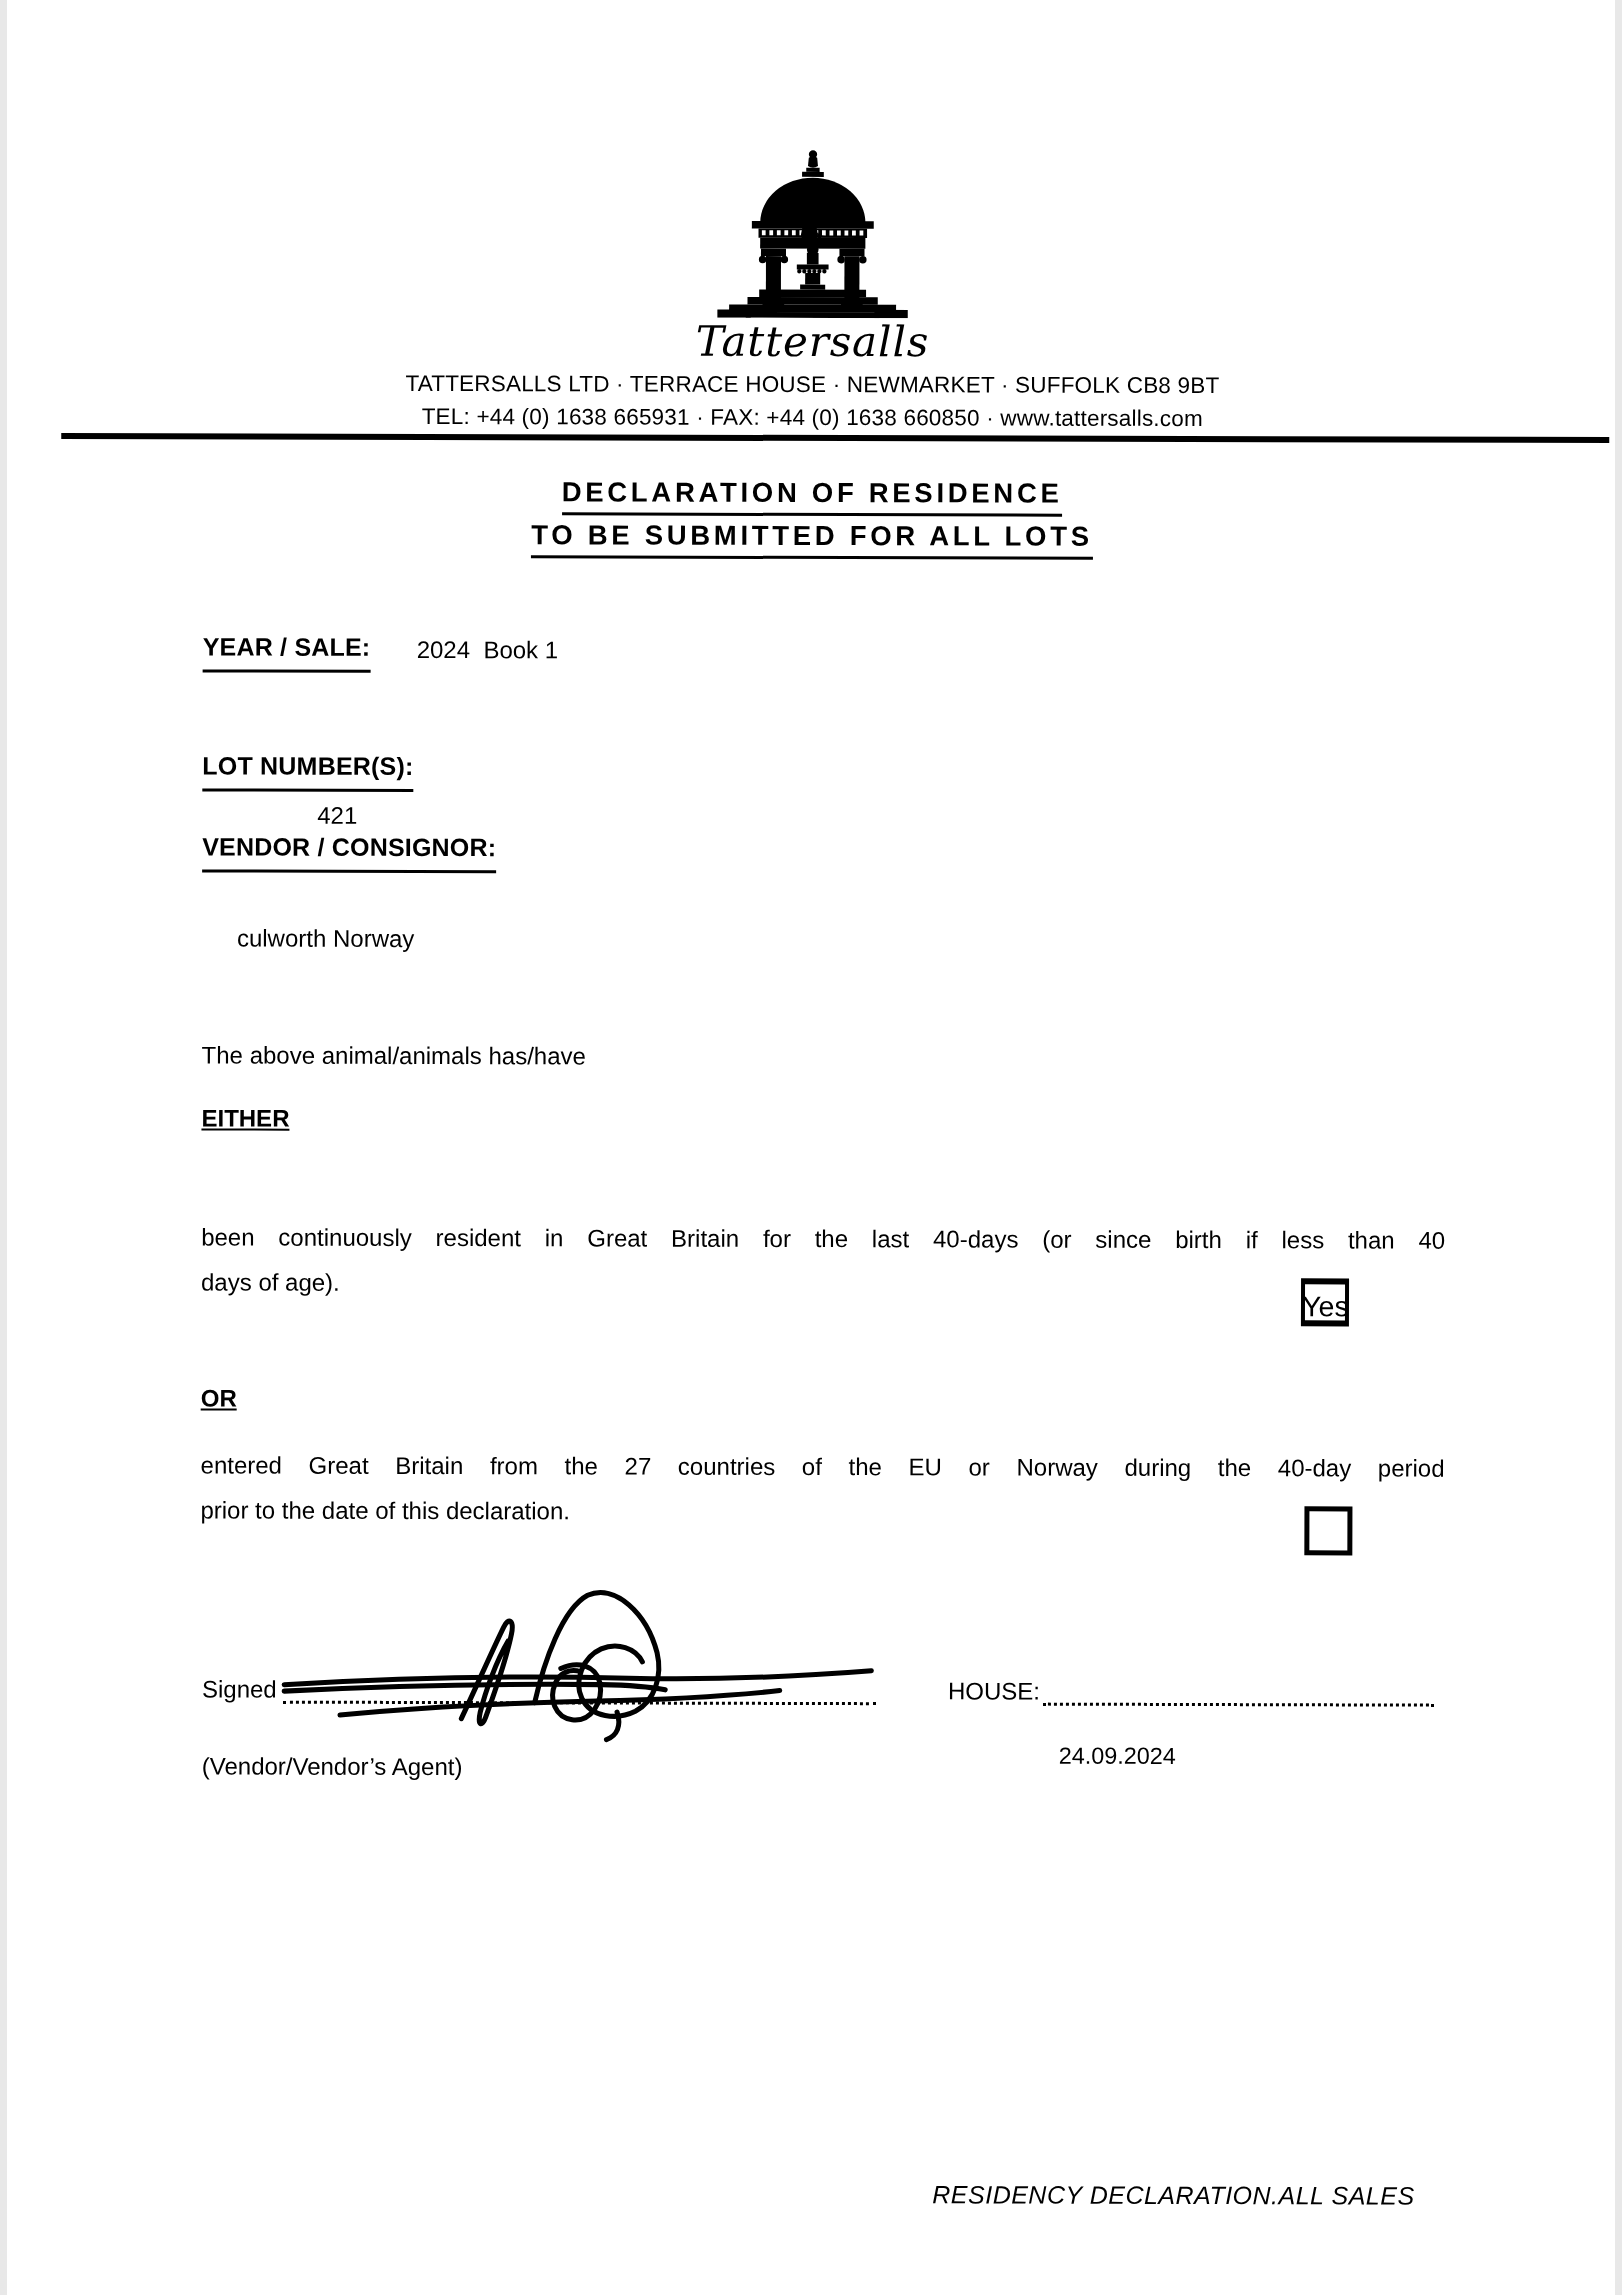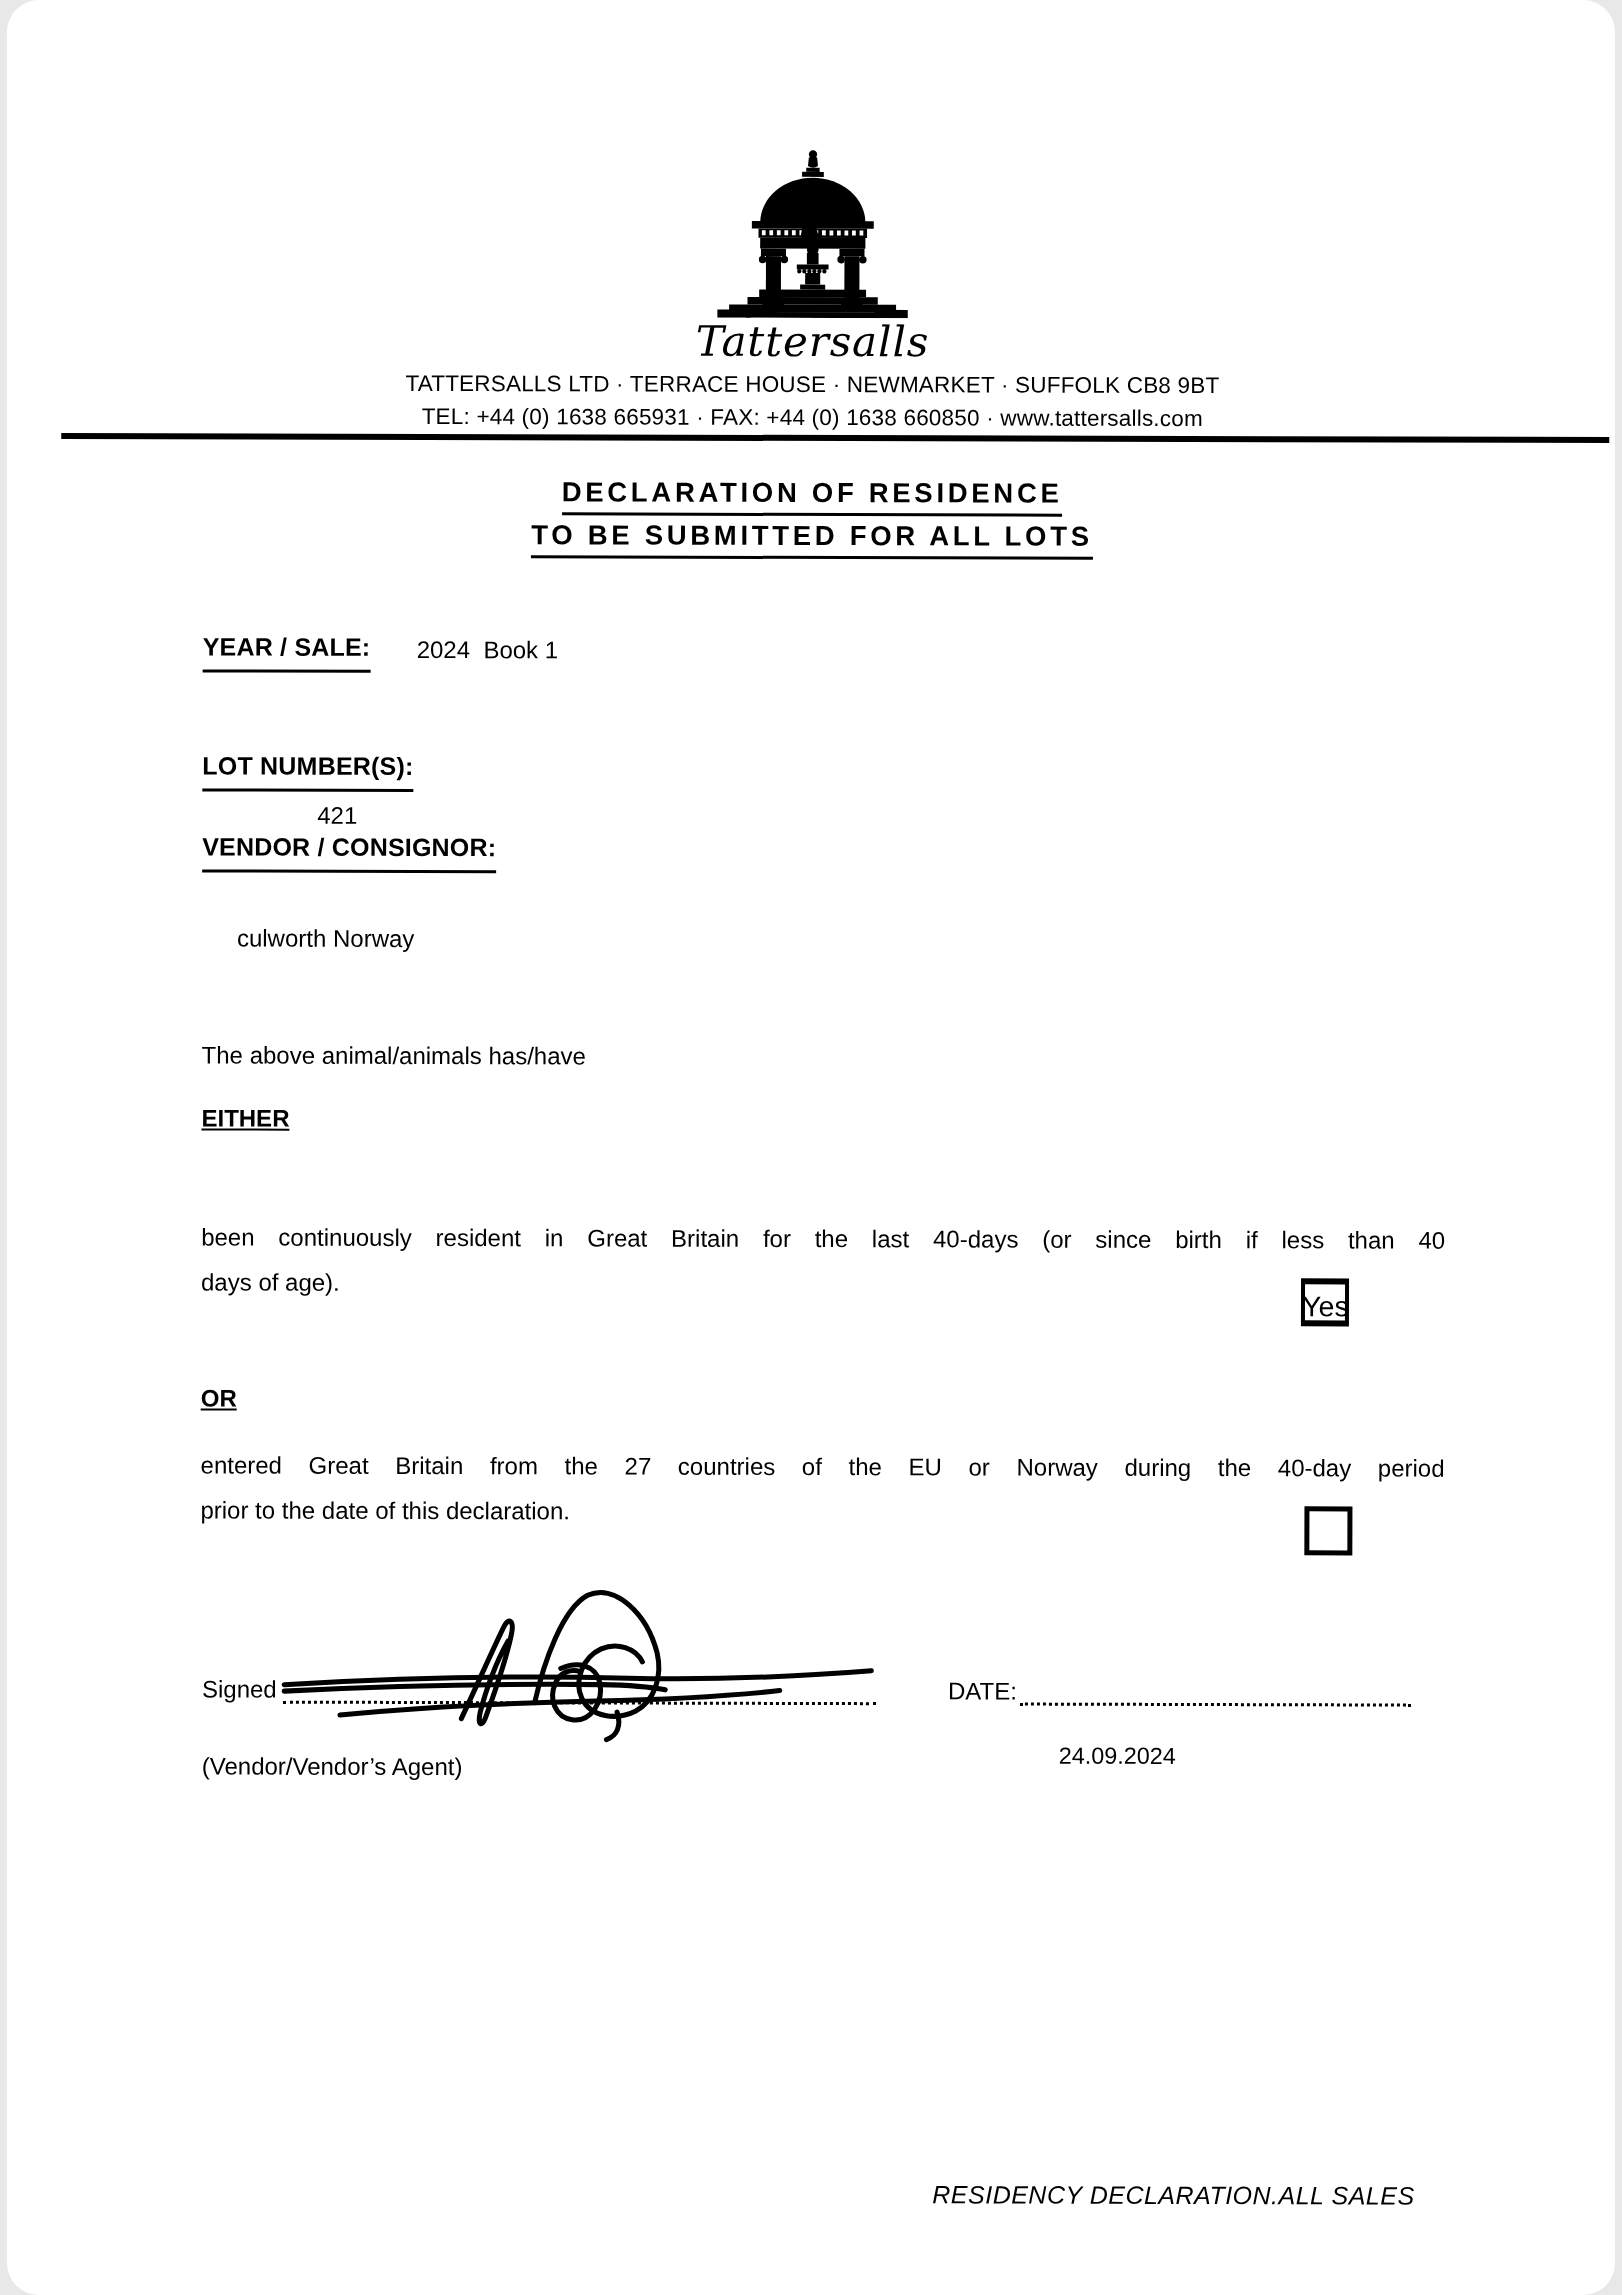--- a/index.html
+++ b/index.html
@@ -4,21 +4,20 @@
 <style>
   html,body{margin:0;padding:0;background:#e8e8e8;}
   .page{
     position:relative;
     width:1608px;height:2295px;
     background:#ffffff;
     font-family:"Liberation Sans","DejaVu Sans",sans-serif;
     color:#000;
     overflow:hidden;
     margin:0 auto;
-    border-radius:32px;
   }
   .tilt{position:absolute;inset:0;transform:rotate(0.15deg);transform-origin:50% 40%;}
   .abs{position:absolute;}
 
   
   .doc-header{position:absolute;top:146px;left:0;right:0;text-align:center;}
   .logo-script{
     font-family:"DejaVu Serif","Liberation Serif",serif;
     font-style:italic;font-size:42px;line-height:1.0;margin-top:0.9px;
     letter-spacing:0.9px;
@@ -194,21 +193,21 @@
       <path d="M735 270 C 745 300 735 322 712 330"></path>
     </g>
   </svg>
 
   <div class="signed-row">
     <span>Signed</span>
     <span class="dots signed-dots"></span>
   </div>
 
   <div class="date-row">
-    <span>DATE:</span>
+    <span>HOUSE:</span>
     <span class="dots date-dots"></span>
   </div>
   <div class="date-value">24.09.2024</div>
 
   <div class="agent-note">(Vendor/Vendor’s Agent)</div>
 
   <div class="footer-note">RESIDENCY DECLARATION.ALL SALES</div>
 
  </div>
 </div>

